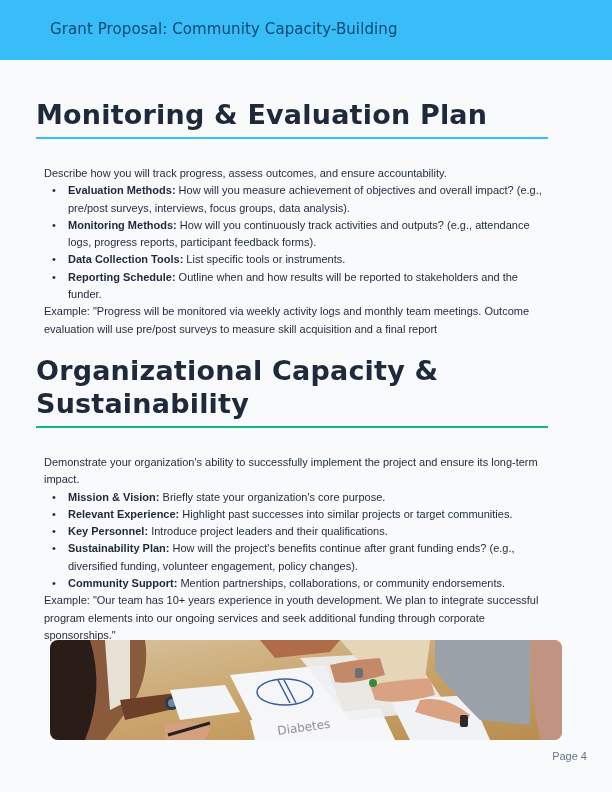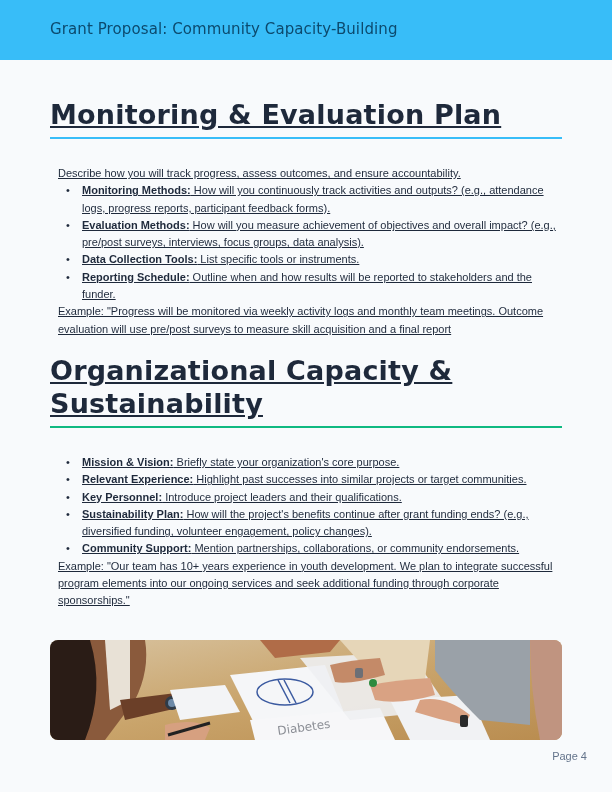--- a/index.html
+++ b/index.html
@@ -15,21 +15,21 @@
       width: 612px; height: 60px;
       background: #38bdf8;
     }
     .header-title {
       position: absolute; left: 50px; top: 20px;
       font-family: "DejaVu Sans", sans-serif;
       font-size: 15px; color: #0c4a6e; font-weight: 500;
       letter-spacing: 0.1px;
       white-space: nowrap;
     }
-    .section { position: absolute; left: 50px; width: 512px; text-decoration: underline; }
+    .section { position: absolute; left: 36px; width: 512px; }
     .section-title {
       font-family: "DejaVu Sans", sans-serif;
       font-weight: bold; color: #1e293b;
       font-size: 27px; line-height: 33px;
       letter-spacing: 0.2px;
       padding-bottom: 6px;
     }
     .rule-blue { border-bottom: 2px solid #38bdf8; }
     .rule-green { border-bottom: 2px solid #10b981; }
     .body-text {
@@ -61,35 +61,36 @@
 
 <div class="header-bar">
   <div class="header-title">Grant Proposal: Community Capacity-Building</div>
 </div>
 
 <div class="section" style="top:98px;">
   <h1 class="section-title rule-blue">Monitoring &amp; Evaluation Plan</h1>
   <div class="body-text" style="margin-top:26px;">
     <p>Describe how you will track progress, assess outcomes, and ensure accountability.</p>
     <ul>
+      <li><b>Evaluation Methods:</b><span> How will you measure achievement of objectives and overall impact? (e.g., pre/post surveys, interviews, focus groups, data analysis).</span></li>
       <li><b>Monitoring Methods:</b><span> How will you continuously track activities and outputs? (e.g., attendance logs, progress reports, participant feedback forms).</span></li>
-      <li><b>Evaluation Methods:</b><span> How will you measure achievement of objectives and overall impact? (e.g., pre/post surveys, interviews, focus groups, data analysis).</span></li>
       <li><b>Data Collection Tools:</b><span> List specific tools or instruments.</span></li>
       <li><b>Reporting Schedule:</b><span> Outline when and how results will be reported to stakeholders and the funder.</span></li>
     </ul>
     <p>Example: "Progress will be monitored via weekly activity logs and monthly team meetings. Outcome evaluation will use pre/post surveys to measure skill acquisition and a final report</p>
   </div>
 </div>
 
 <div class="section" style="top:354px;">
   <h1 class="section-title rule-green">
     <span>Organizational Capacity &amp;</span><br>
     <span>Sustainability</span>
   </h1>
   <div class="body-text" style="margin-top:26px;">
+    <p>Demonstrate your organization's ability to successfully implement the project and ensure its long-term impact.</p>
     <ul>
       <li><b>Mission &amp; Vision:</b><span> Briefly state your organization's core purpose.</span></li>
       <li><b>Relevant Experience:</b><span> Highlight past successes into similar projects or target communities.</span></li>
       <li><b>Key Personnel:</b><span> Introduce project leaders and their qualifications.</span></li>
       <li><b>Sustainability Plan:</b><span> How will the project's benefits continue after grant funding ends? (e.g., diversified funding, volunteer engagement, policy changes).</span></li>
       <li><b>Community Support:</b><span> Mention partnerships, collaborations, or community endorsements.</span></li>
     </ul>
     <p>Example: "Our team has 10+ years experience in youth development. We plan to integrate successful program elements into our ongoing services and seek additional funding through corporate sponsorships."</p>
   </div>
 </div>

